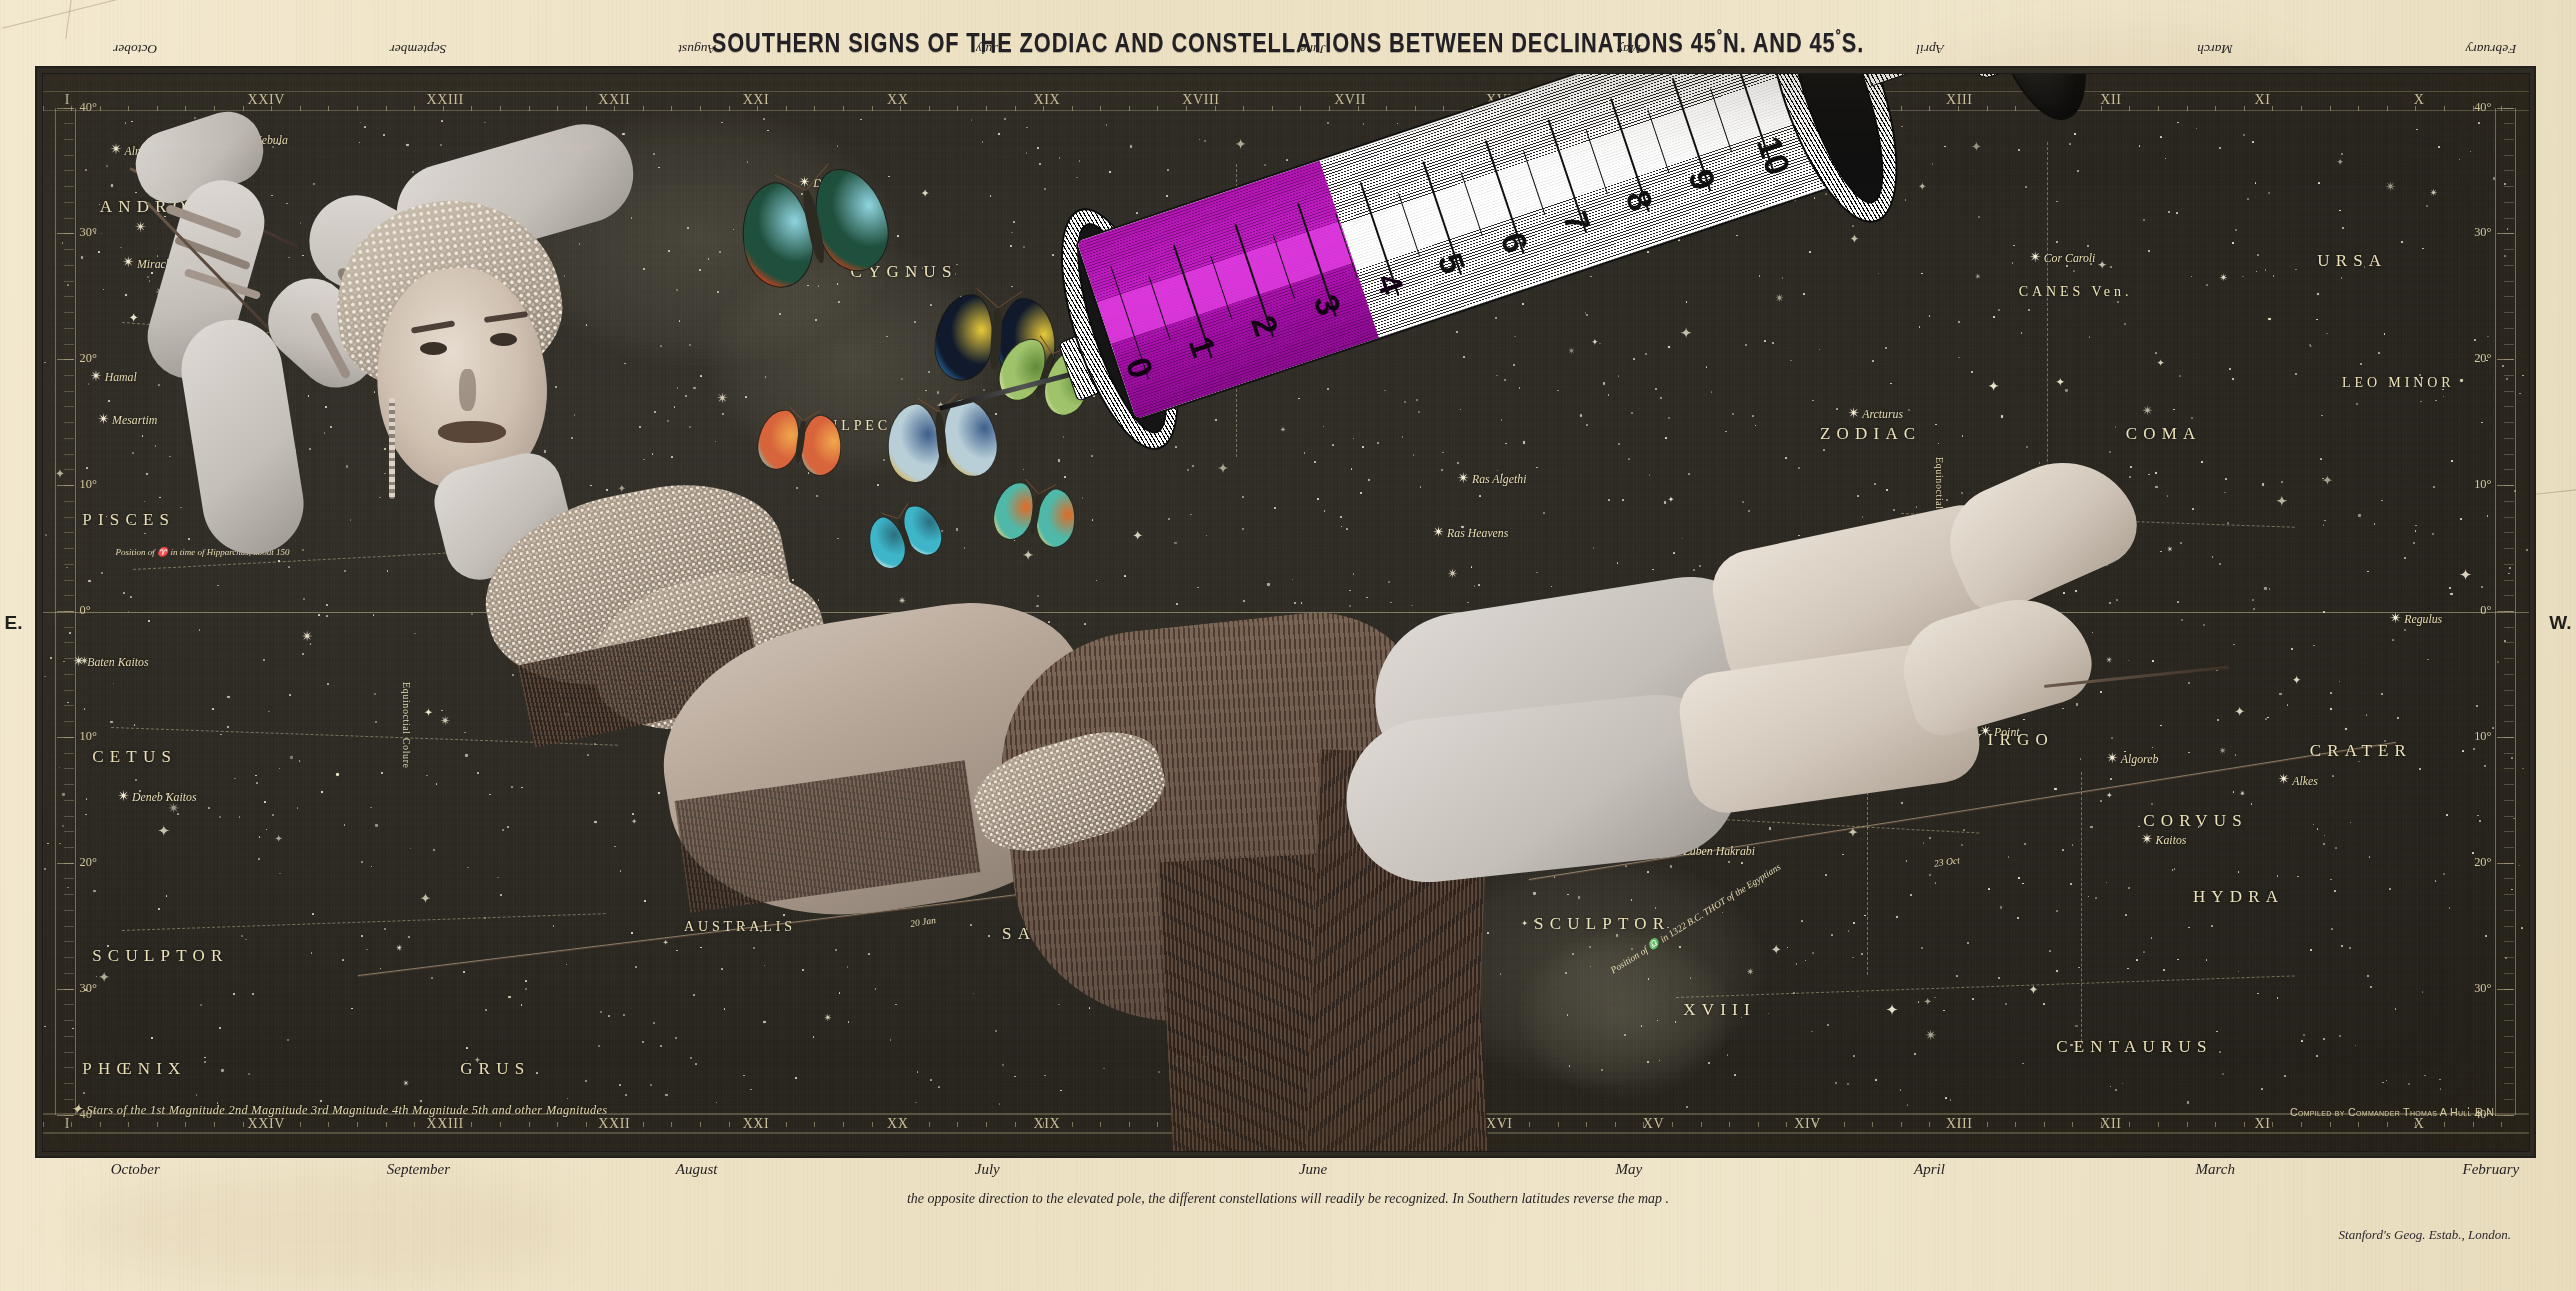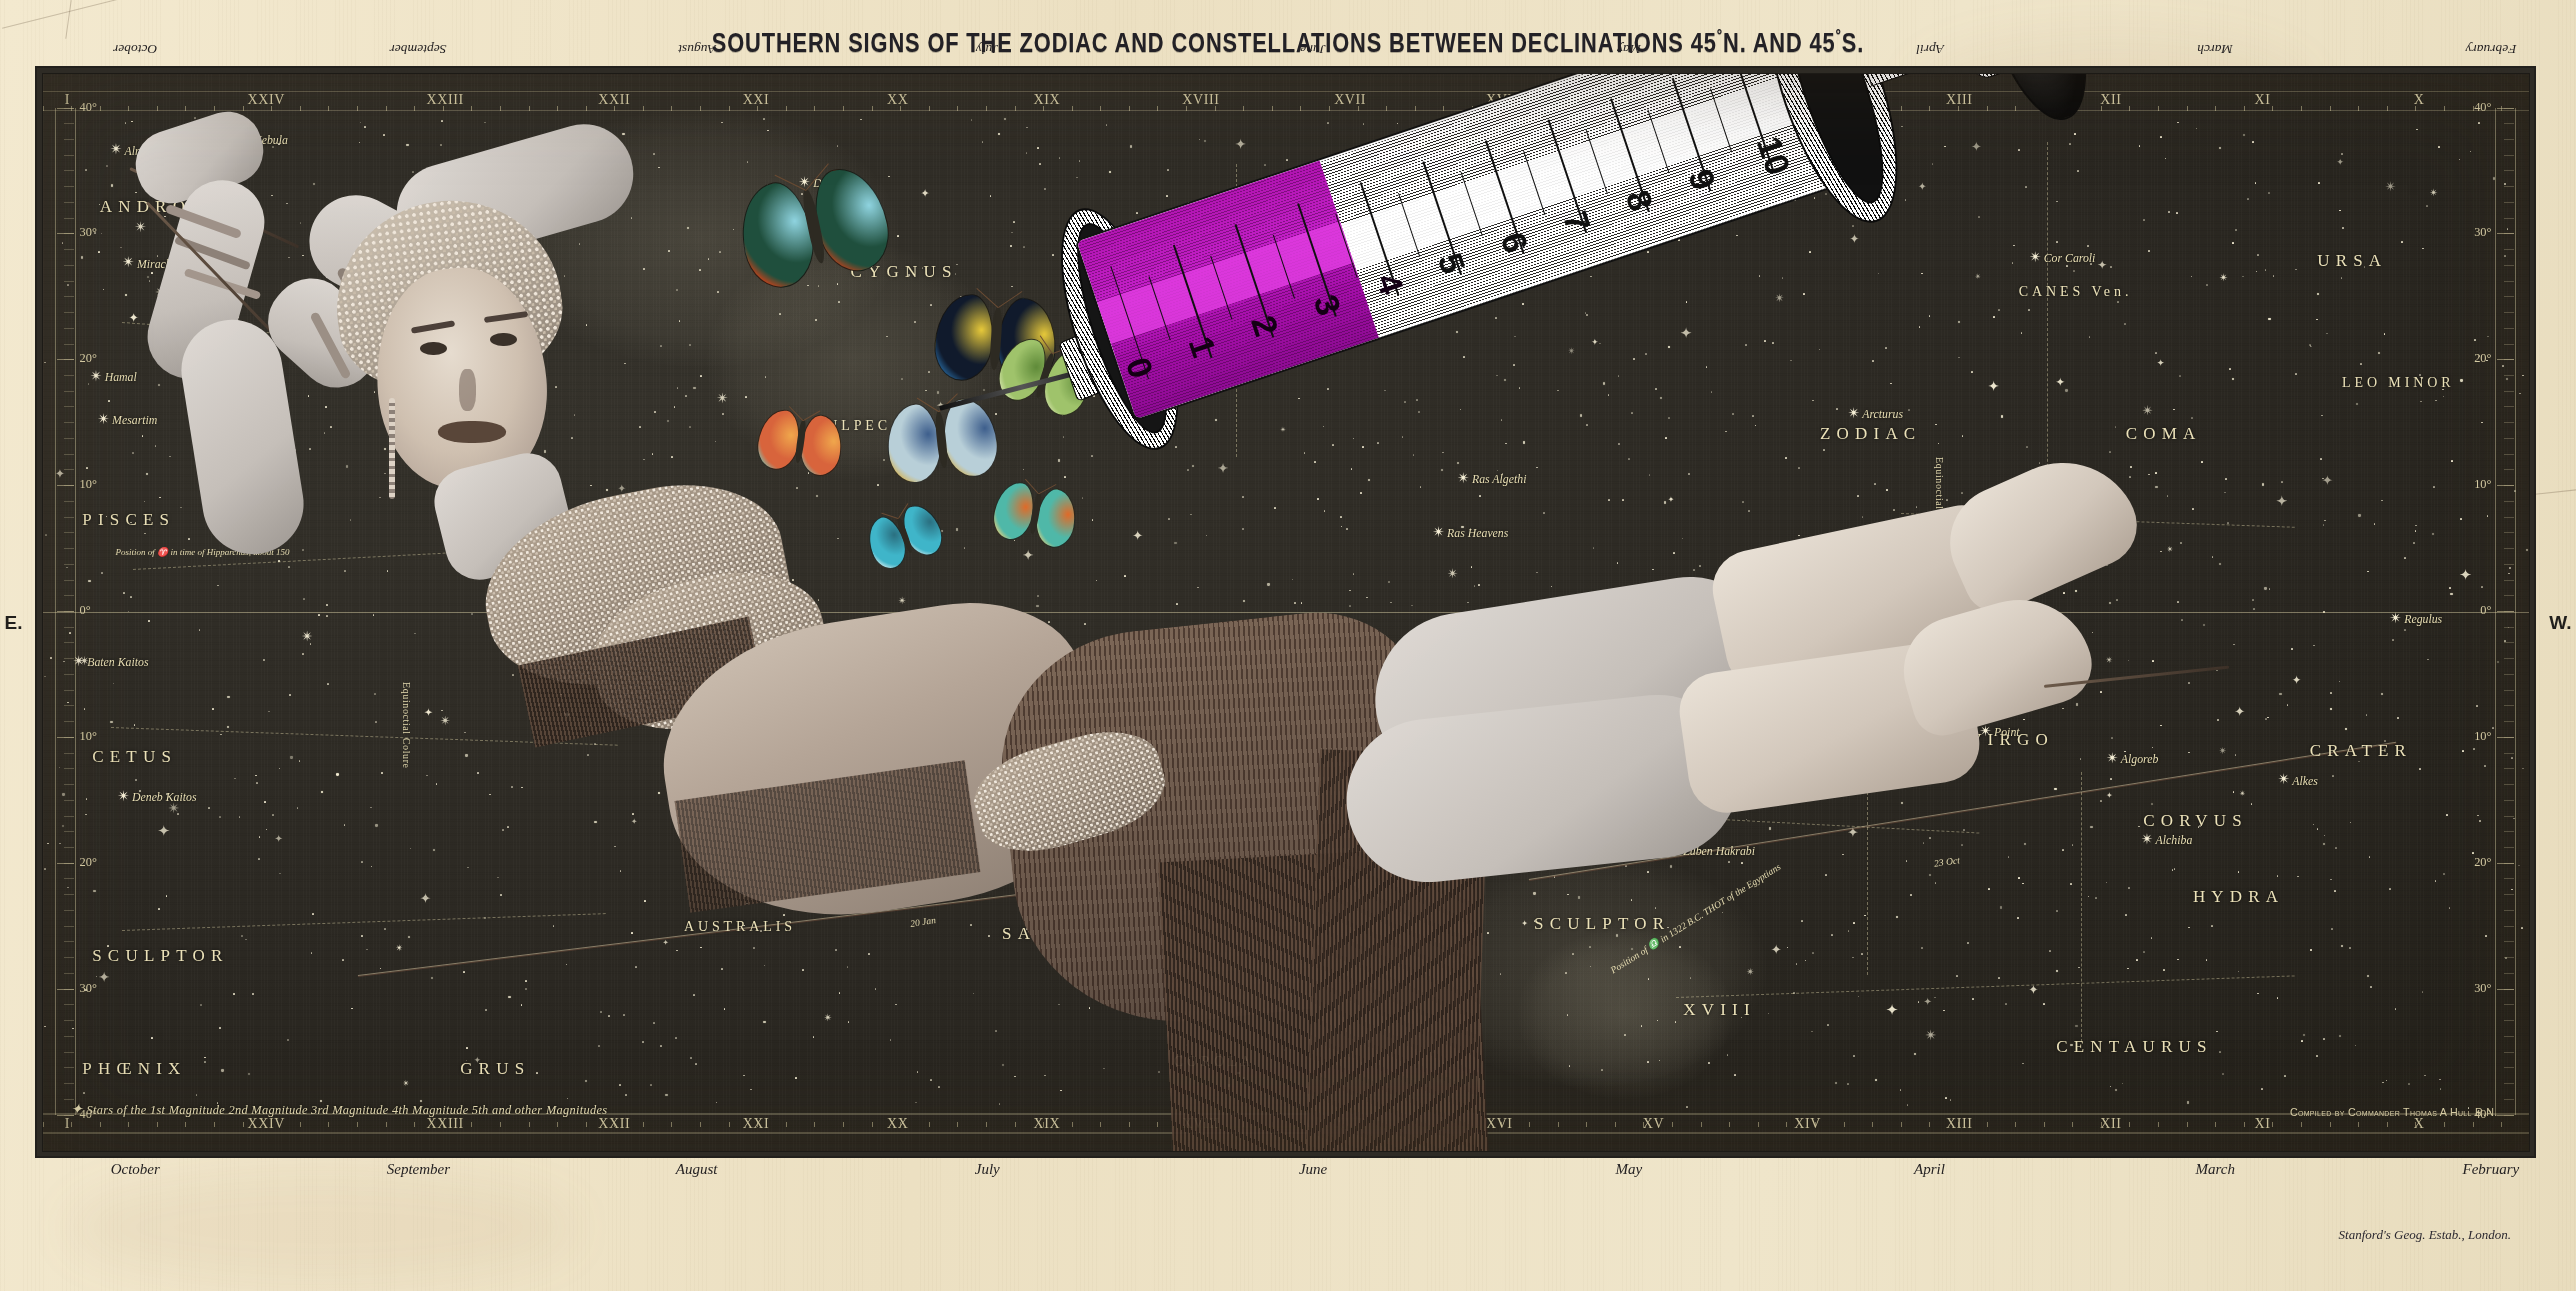--- a/index.html
+++ b/index.html
@@ -2282,21 +2282,21 @@
           <div class="sname" style="left: 53.5%; top: 20.5%;">Point to</div>
           <div class="starburst" style="left: calc(53.5% - 14.6px); top: calc(20.5% - 1.1px); font-size: 14.6px;">✴</div>
           <div class="sname" style="left: 73.2%; top: 31%;">Arcturus</div>
           <div class="starburst" style="left: calc(73.2% - 14.6px); top: calc(31% - 1.1px); font-size: 14.6px;">✴</div>
           <div class="sname" style="left: 80.5%; top: 16.5%;">Cor Caroli</div>
           <div class="starburst" style="left: calc(80.5% - 14.6px); top: calc(16.5% - 1.1px); font-size: 14.6px;">✴</div>
           <div class="sname" style="left: 78.5%; top: 60.5%;">Point</div>
           <div class="starburst" style="left: calc(78.5% - 14.6px); top: calc(60.5% - 1.1px); font-size: 14.6px;">✴</div>
           <div class="sname" style="left: 83.6%; top: 63%;">Algoreb</div>
           <div class="starburst" style="left: calc(83.6% - 14.6px); top: calc(63% - 1.1px); font-size: 14.6px;">✴</div>
-          <div class="sname" style="left: 85%; top: 70.5%;">Alchiba</div>
+          <div class="sname" style="left: 85%; top: 70.5%;">Kaitos</div>
           <div class="starburst" style="left: calc(85% - 14.6px); top: calc(70.5% - 1.1px); font-size: 14.6px;">✴</div>
           <div class="sname" style="left: 90.5%; top: 65%;">Alkes</div>
           <div class="starburst" style="left: calc(90.5% - 14.6px); top: calc(65% - 1.1px); font-size: 14.6px;">✴</div>
           <div class="sname" style="left: 65.3%; top: 56%;">Zuben el</div>
           <div class="starburst" style="left: calc(65.3% - 14.6px); top: calc(56% - 1.1px); font-size: 14.6px;">✴</div>
           <div class="sname" style="left: 65.8%; top: 58.5%;">Chumali</div>
           <div class="starburst" style="left: calc(65.8% - 14.6px); top: calc(58.5% - 1.1px); font-size: 14.6px;">✴</div>
           <div class="sname" style="left: 65%; top: 63.5%;">Zuben</div>
           <div class="starburst" style="left: calc(65% - 14.6px); top: calc(63.5% - 1.1px); font-size: 14.6px;">✴</div>
           <div class="sname" style="left: 64.2%; top: 66.2%;">Schubi</div>
@@ -2493,17 +2493,18 @@
       <div class="month" style="left: 26.4%;">August</div>
       <div class="month" style="left: 38%;">July</div>
       <div class="month" style="left: 51%;">June</div>
       <div class="month" style="left: 63.6%;">May</div>
       <div class="month" style="left: 75.6%;">April</div>
       <div class="month" style="left: 87%;">March</div>
       <div class="month" style="left: 98%;">February</div>
     </div>
 
   <div class="caption">
+    <span class="l2">the opposite direction to the elevated pole, the different constellations will readily be recognized.    In Southern latitudes reverse the map .</span>
   </div>
   <div class="publisher">Stanford's Geog. Estab., London.</div>
 
 </div>
 
 
 </body></html>

